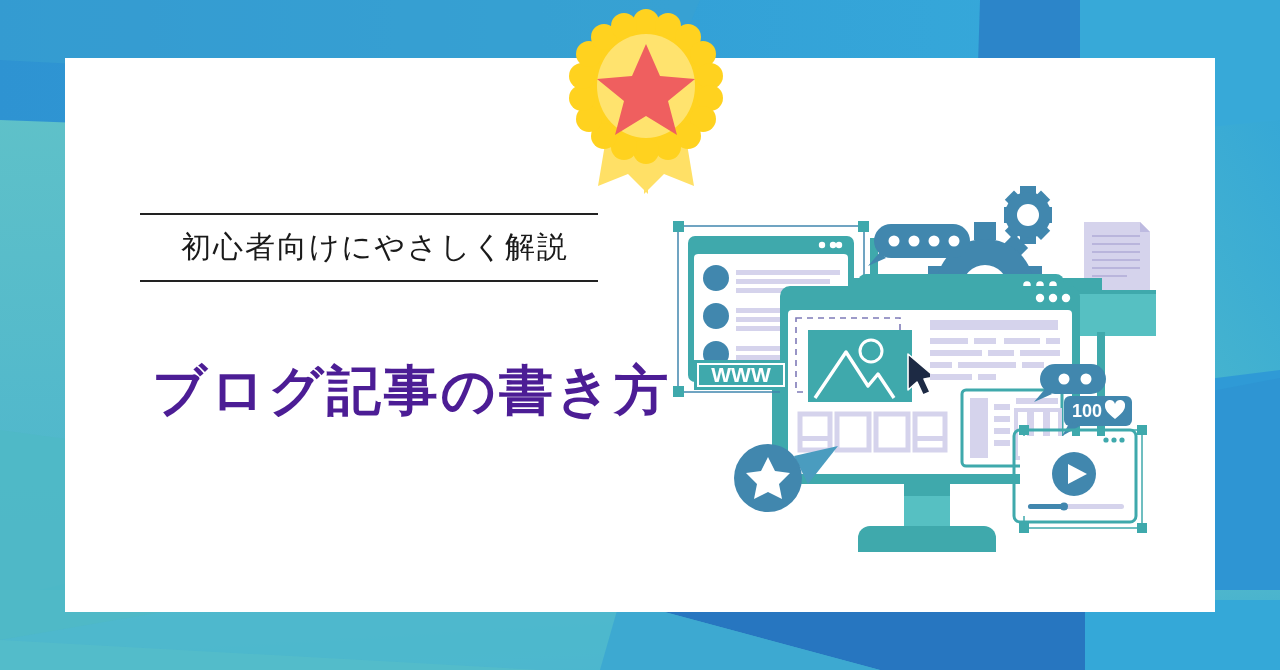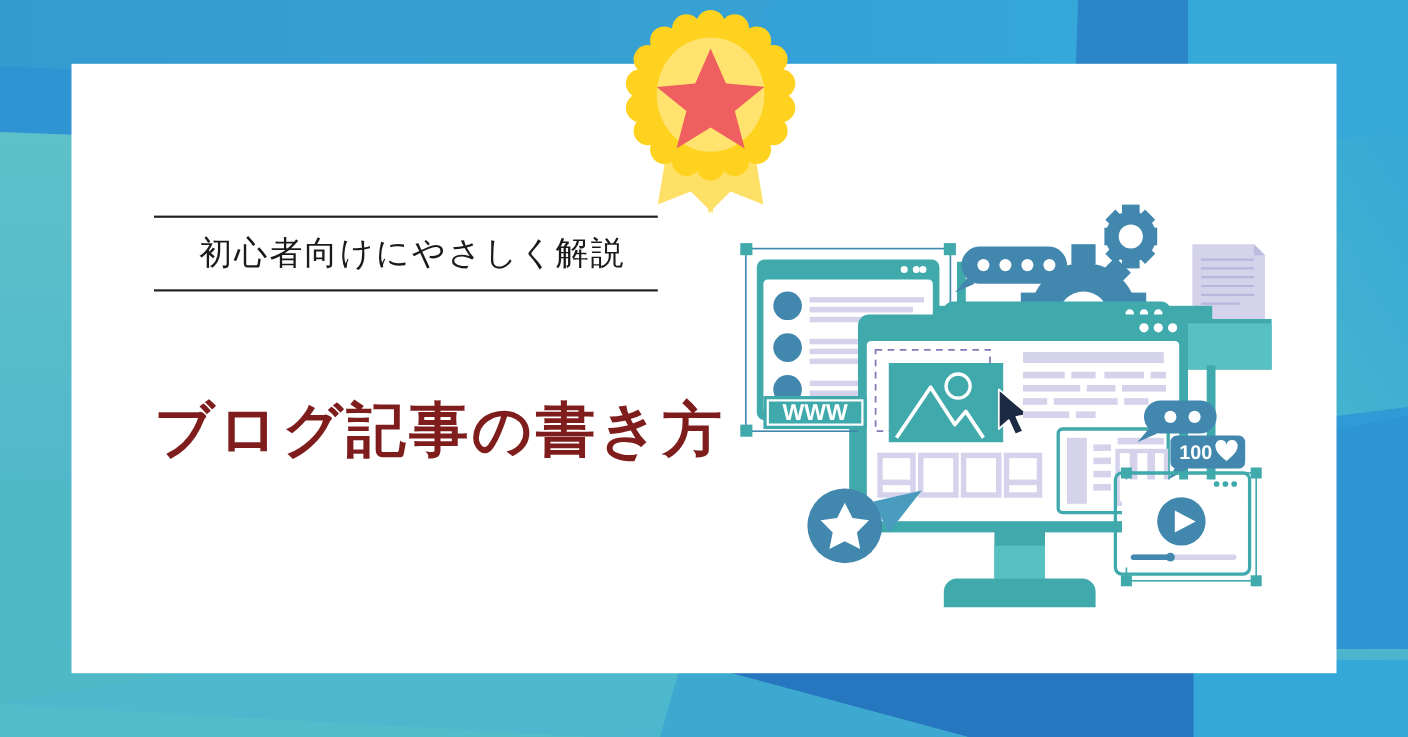--- a/index.html
+++ b/index.html
@@ -15,31 +15,31 @@
   .bg-layer svg{display:block;width:1280px;height:670px;}
 
   
   #card{
     position:absolute;left:65px;top:58px;width:1150px;height:554px;
     background:#ffffff;
   }
 
   
   #text-block{
-    position:absolute;left:140px;top:196px;width:470px;
+    position:absolute;left:140px;top:213px;width:470px;
   }
   .rule{height:2px;background:#222;width:458px;}
   #subtitle{
     font-size:30px;color:#1a1a1a;letter-spacing:2px;
     text-align:center;padding:12px 0 12px 0;white-space:nowrap;
     font-family:"Liberation Serif","DejaVu Serif",serif;
   }
   #title{
-    position:absolute;left:140px;top:355px;
-    font-size:54px;font-weight:bold;color:#7f1d1d;letter-spacing:3px;
+    position:absolute;left:152px;top:355px;
+    font-size:54px;font-weight:bold;color:#4c1d95;letter-spacing:3px;
     white-space:nowrap;
   }
 
   
   #badge{position:absolute;left:556px;top:8px;width:180px;height:190px;}
   #badge svg{display:block;}
 
   
   #illustration{position:absolute;left:672px;top:174px;width:500px;height:390px;}
   #illustration svg{display:block;}

